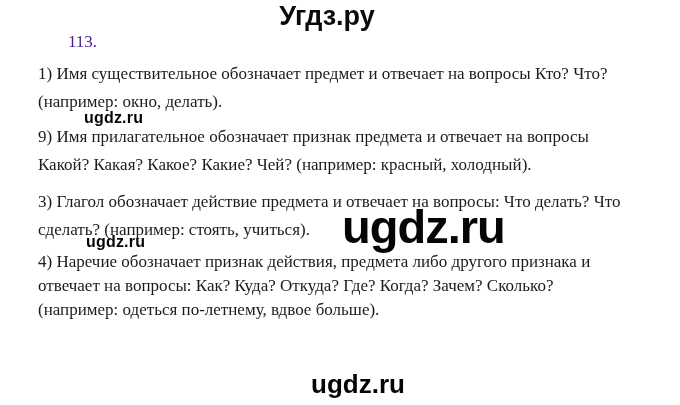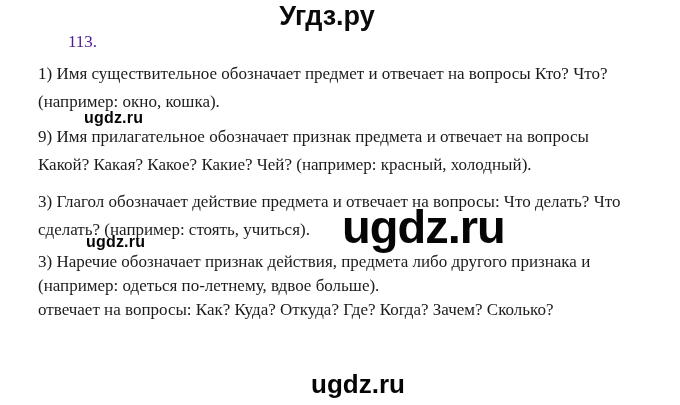--- a/index.html
+++ b/index.html
@@ -91,38 +91,38 @@
 </style>
 </head>
 <body>
 
 <div class="site-header">Угдз.ру</div>
 
 <div class="exercise-number">113.</div>
 
 <div class="para para-1">
   <div class="tline">1) Имя существительное обозначает предмет и отвечает на вопросы Кто? Что?</div>
-  <div class="tline">(например: окно, кошка).</div>
+  <div class="tline">(например: окно, делать).</div>
 </div>
 
 <div class="wm wm-small-1">ugdz.ru</div>
 
 <div class="para para-2">
   <div class="tline">9) Имя прилагательное обозначает признак предмета и отвечает на вопросы</div>
   <div class="tline">Какой? Какая? Какое? Какие? Чей? (например: красный, холодный).</div>
 </div>
 
 <div class="para para-3">
   <div class="tline">3) Глагол обозначает действие предмета и отвечает на вопросы: Что делать? Что</div>
   <div class="tline">сделать? (например: стоять, учиться).</div>
 </div>
 
 <div class="wm wm-large">ugdz.ru</div>
 
 <div class="wm wm-small-2">ugdz.ru</div>
 
 <div class="para para-4">
-  <div class="tline">3) Наречие обозначает признак действия, предмета либо другого признака и</div>
+  <div class="tline">4) Наречие обозначает признак действия, предмета либо другого признака и</div>
+  <div class="tline">отвечает на вопросы: Как? Куда? Откуда? Где? Когда? Зачем? Сколько?</div>
   <div class="tline">(например: одеться по-летнему, вдвое больше).</div>
-  <div class="tline">отвечает на вопросы: Как? Куда? Откуда? Где? Когда? Зачем? Сколько?</div>
 </div>
 
 <div class="wm wm-bottom">ugdz.ru</div>
 
 </body></html>

